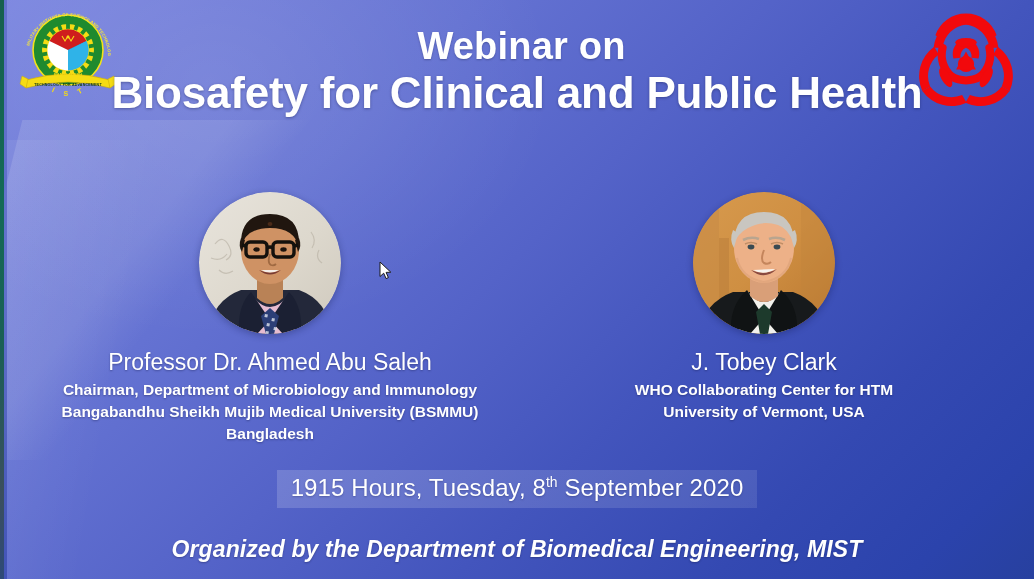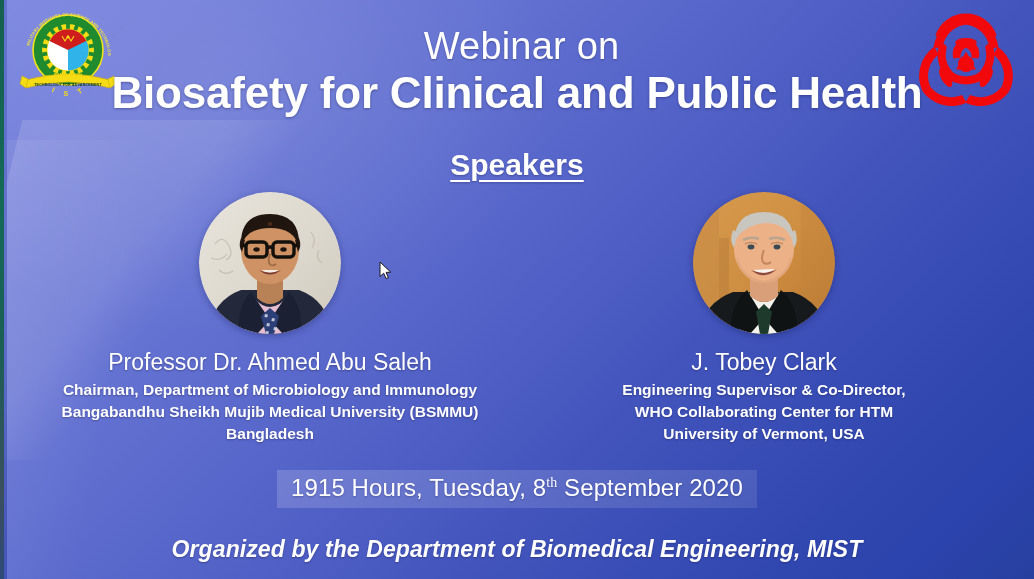--- a/index.html
+++ b/index.html
@@ -136,21 +136,21 @@
   
   .title-block {
     position: absolute;
     left: 0; right: 0;
     top: 26px;
     text-align: center;
   }
   .title-small {
     color: #ffffff;
     font-size: 38px;
-    font-weight: 400;
+    font-weight: 700;
     letter-spacing: .2px;
     line-height: 1.08;
     text-shadow: 0 1px 2px rgba(20,25,70,.35);
     padding-left: 9px;
   }
   .title-big {
     color: #ffffff;
     font-size: 44px;
     font-weight: 700;
     line-height: 1.18;
@@ -232,21 +232,20 @@
     color: #ffffff;
     font-size: 24px;
     font-weight: 400;
     letter-spacing: .1px;
     text-shadow: 0 1px 2px rgba(20,25,70,.30);
   }
   .date-chip sup {
     font-size: .58em;
     vertical-align: super;
     line-height: 0;
-    font-family: Liberation Serif, serif;
   }
 
   
   .footer {
     position: absolute;
     left: 0; right: 0;
     top: 536px;
     text-align: center;
     color: #ffffff;
     font-size: 23px;
@@ -400,21 +399,20 @@
           </g>
         </g>
       </svg>
     </div>
 
     <div class="title-block">
       <div class="title-small">Webinar on</div>
       <div class="title-big">Biosafety for Clinical and Public Health</div>
     </div>
 
-    <div class="speakers-head">Speakers</div>
 
     <div class="speakers-row">
 
       <div class="speaker left">
         <div class="portrait">
           <svg viewBox="0 0 142 142" xmlns="http://www.w3.org/2000/svg">
             <defs>
               <clipPath id="c1">
                   <circle cx="71" cy="71" r="71"></circle>
                 </clipPath>
@@ -539,21 +537,20 @@
               <path d="M 58 78 q 13 11 26 -1 q -13 7 -26 1 Z" fill="#8a4a40"></path>
               <path d="M 60 78 q 11 6 22 -1 Z" fill="#f7f3ee"></path>
 
               <path d="M 44 66 q 4 20 27 24" fill="none" stroke="#d79d74" stroke-width="2" opacity=".5"></path>
               <path d="M 98 66 q -4 20 -27 24" fill="none" stroke="#d79d74" stroke-width="2" opacity=".5"></path>
             </g>
           </svg>
         </div>
         <div class="sp-name">J. Tobey Clark</div>
         <div class="sp-lines">
-          <div>Engineering Supervisor &amp; Co-Director,</div>
           <div>WHO Collaborating Center for HTM</div>
           <div>University of Vermont, USA</div>
         </div>
       </div>
 
     </div>
 
     <div class="date-wrap">
       <span class="date-chip"><span>1915 Hours, Tuesday, 8</span><sup>th</sup><span> September 2020</span></span>
     </div>

